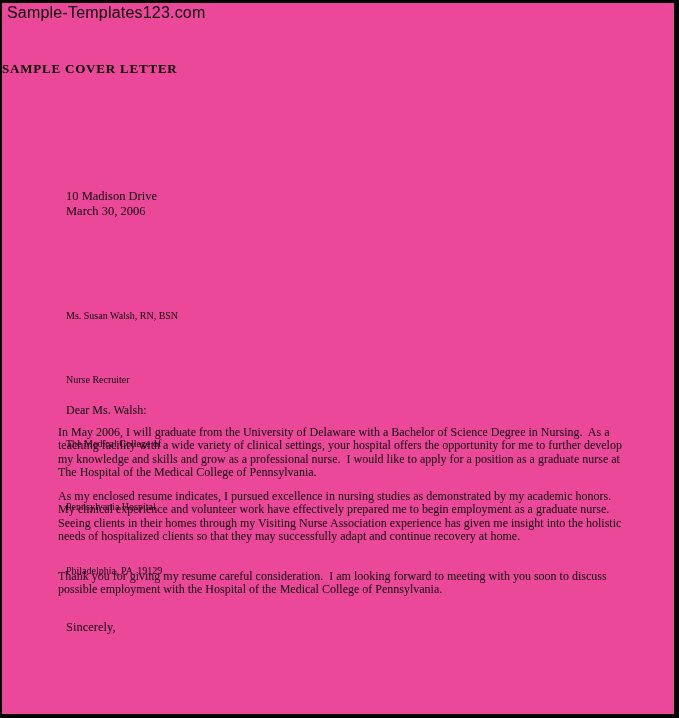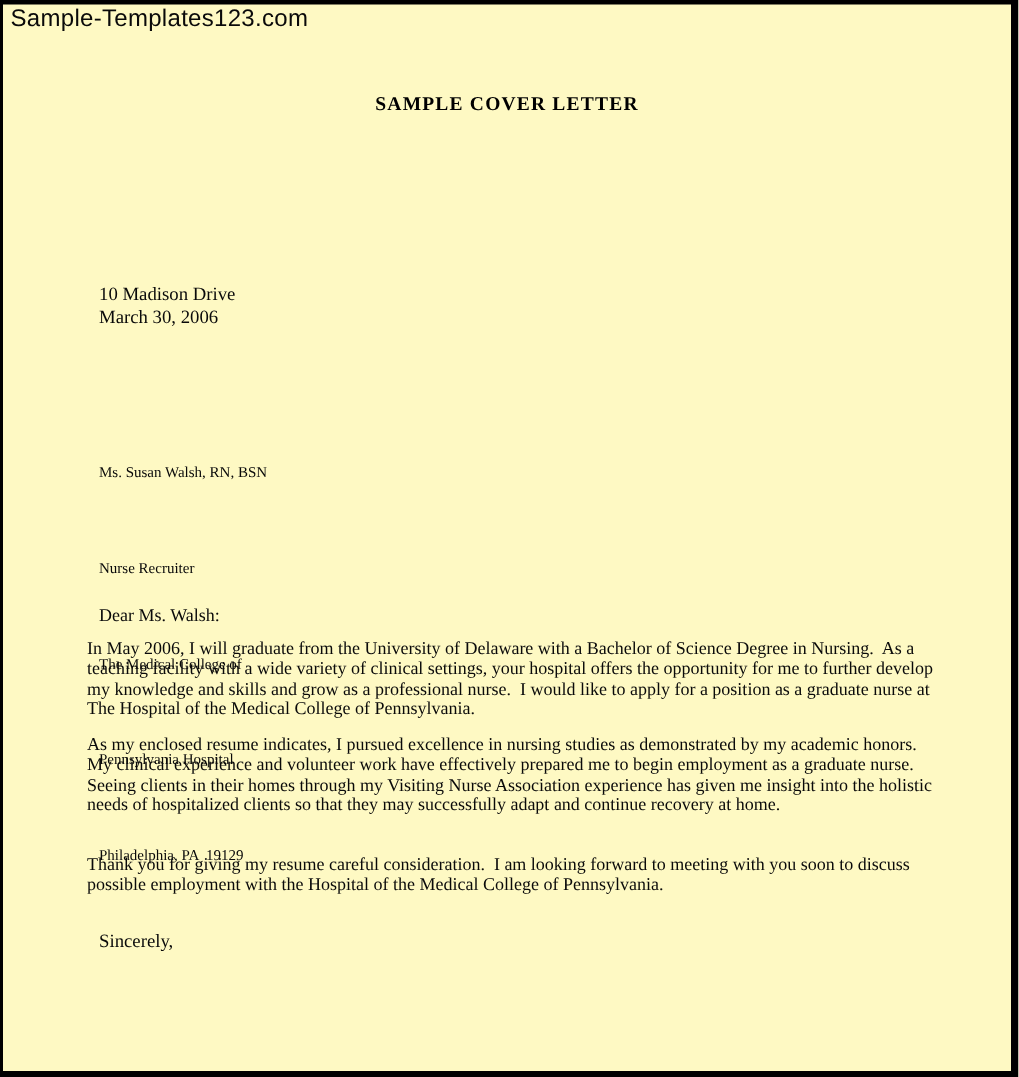--- a/index.html
+++ b/index.html
@@ -5,21 +5,21 @@
   html, body {
     margin: 0;
     padding: 0;
     background: #ffffff;
   }
   .page {
     position: relative;
     width: 679px;
     height: 718px;
     box-sizing: border-box;
-    background: #fef9c3;
+    background: #ec4899;
     border-top: 3px solid #000000;
     border-left: 2px solid #000000;
     border-right: 5px solid #000000;
     border-bottom: 4px solid #000000;
     overflow: hidden;
     color: #000000;
   }
   .watermark {
     position: absolute;
     left: 5px;
@@ -27,21 +27,21 @@
     font-family: "Liberation Sans", sans-serif;
     font-size: 16px;
     letter-spacing: 0.2px;
     color: #0a0a0a;
   }
   .doc-title {
     position: absolute;
     left: 0;
     top: 58px;
     width: 100%;
-    text-align: center;
+    text-align: left;
     font-family: "Liberation Serif", serif;
     font-weight: bold;
     font-size: 13px;
     letter-spacing: 0.8px;
     color: #000000;
   }
   .body-text {
     position: absolute;
     font-family: "Liberation Serif", serif;
     color: #0a0a0a;

